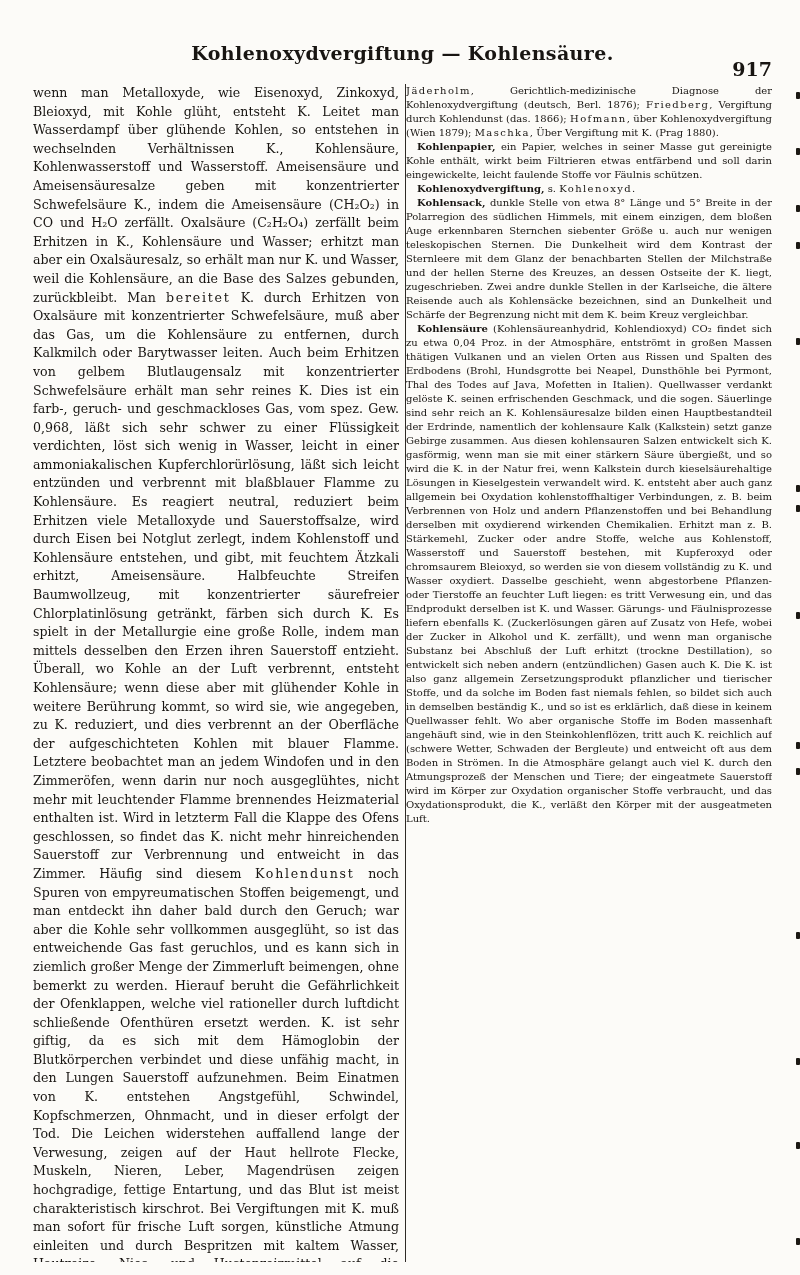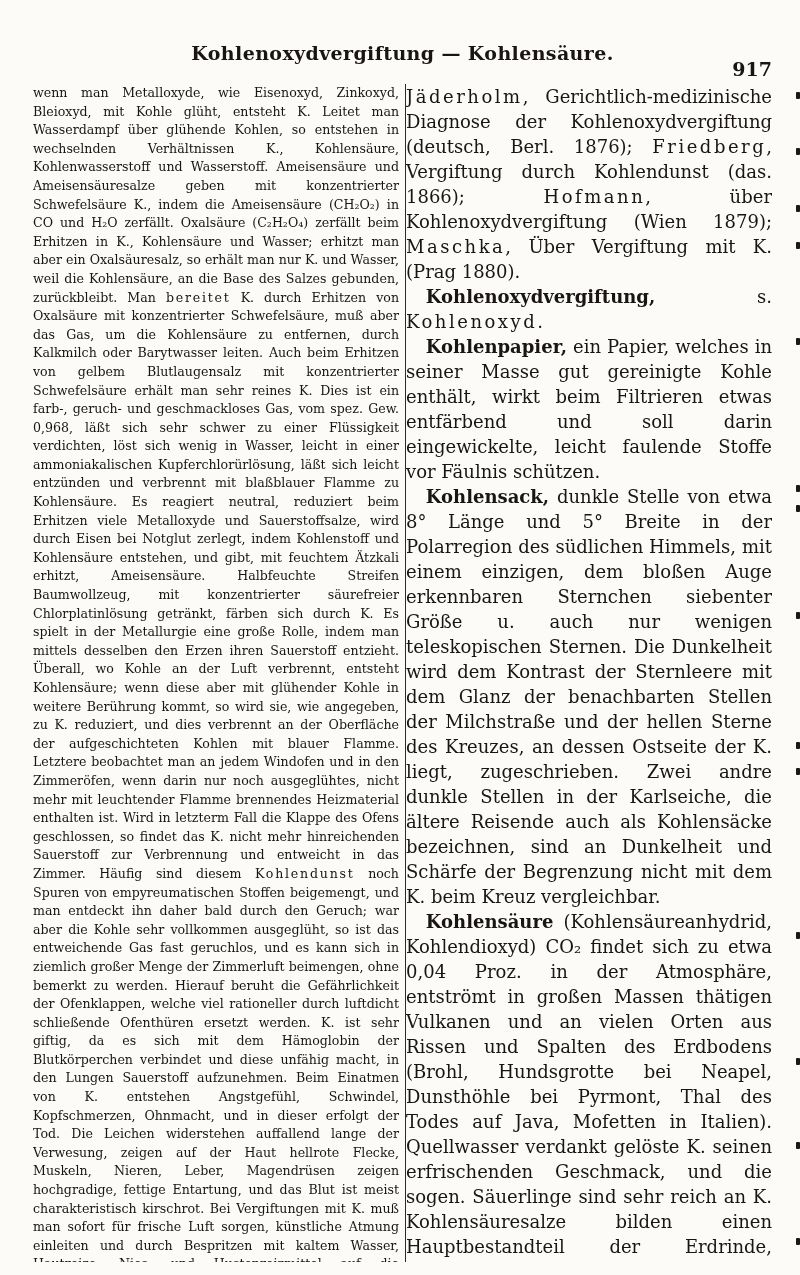--- a/index.html
+++ b/index.html
@@ -51,22 +51,22 @@
     flex: 1 1 0;
     text-align: justify;
     overflow: hidden;
   }
   .column-left {
     font-size: 12.6px;
     line-height: 18.6px;
     padding-right: 6px;
   }
   .column-right {
-    font-size: 18px;
-    line-height: 25px;
+    font-size: 10px;
+    line-height: 14px;
     padding-left: 0;
   }
   .divider {
     width: 1px;
     background: #2e2a26;
     flex: 0 0 1px;
   }
   p.para {
     margin: 0;
   }
@@ -101,22 +101,22 @@
   <div class="columns">
 
     <div class="column column-left">
       <p class="para"><span class="seg-normal">wenn man Metalloxyde, wie Eisenoxyd, Zinkoxyd, Bleioxyd, mit Kohle glüht, entsteht K. Leitet man Wasserdampf über glühende Kohlen, so entstehen in wechselnden Verhältnissen K., Kohlensäure, Kohlenwasserstoff und Wasserstoff. Ameisensäure und Ameisensäuresalze geben mit konzentrierter Schwefelsäure K., indem die Ameisensäure (CH₂O₂) in CO und H₂O zerfällt. Oxalsäure (C₂H₂O₄) zerfällt beim Erhitzen in K., Kohlensäure und Wasser; erhitzt man aber ein Oxalsäuresalz, so erhält man nur K. und Wasser, weil die Kohlensäure, an die Base des Salzes gebunden, zurückbleibt. Man </span><span class="seg-spaced">bereitet</span><span class="seg-normal"> K. durch Erhitzen von Oxalsäure mit konzentrierter Schwefelsäure, muß aber das Gas, um die Kohlensäure zu entfernen, durch Kalkmilch oder Barytwasser leiten. Auch beim Erhitzen von gelbem Blutlaugensalz mit konzentrierter Schwefelsäure erhält man sehr reines K. Dies ist ein farb-, geruch- und geschmackloses Gas, vom spez. Gew. 0,968, läßt sich sehr schwer zu einer Flüssigkeit verdichten, löst sich wenig in Wasser, leicht in einer ammoniakalischen Kupferchlorürlösung, läßt sich leicht entzünden und verbrennt mit blaßblauer Flamme zu Kohlensäure. Es reagiert neutral, reduziert beim Erhitzen viele Metalloxyde und Sauerstoffsalze, wird durch Eisen bei Notglut zerlegt, indem Kohlenstoff und Kohlensäure entstehen, und gibt, mit feuchtem Ätzkali erhitzt, Ameisensäure. Halbfeuchte Streifen Baumwollzeug, mit konzentrierter säurefreier Chlorplatinlösung getränkt, färben sich durch K. Es spielt in der Metallurgie eine große Rolle, indem man mittels desselben den Erzen ihren Sauerstoff entzieht. Überall, wo Kohle an der Luft verbrennt, entsteht Kohlensäure; wenn diese aber mit glühender Kohle in weitere Berührung kommt, so wird sie, wie angegeben, zu K. reduziert, und dies verbrennt an der Oberfläche der aufgeschichteten Kohlen mit blauer Flamme. Letztere beobachtet man an jedem Windofen und in den Zimmeröfen, wenn darin nur noch ausgeglühtes, nicht mehr mit leuchtender Flamme brennendes Heizmaterial enthalten ist. Wird in letzterm Fall die Klappe des Ofens geschlossen, so findet das K. nicht mehr hinreichenden Sauerstoff zur Verbrennung und entweicht in das Zimmer. Häufig sind diesem </span><span class="seg-spaced">Kohlendunst</span><span class="seg-normal"> noch Spuren von empyreumatischen Stoffen beigemengt, und man entdeckt ihn daher bald durch den Geruch; war aber die Kohle sehr vollkommen ausgeglüht, so ist das entweichende Gas fast geruchlos, und es kann sich in ziemlich großer Menge der Zimmerluft beimengen, ohne bemerkt zu werden. Hierauf beruht die Gefährlichkeit der Ofenklappen, welche viel rationeller durch luftdicht schließende Ofenthüren ersetzt werden. K. ist sehr giftig, da es sich mit dem Hämoglobin der Blutkörperchen verbindet und diese unfähig macht, in den Lungen Sauerstoff aufzunehmen. Beim Einatmen von K. entstehen Angstgefühl, Schwindel, Kopfschmerzen, Ohnmacht, und in dieser erfolgt der Tod. Die Leichen widerstehen auffallend lange der Verwesung, zeigen auf der Haut hellrote Flecke, Muskeln, Nieren, Leber, Magendrüsen zeigen hochgradige, fettige Entartung, und das Blut ist meist charakteristisch kirschrot. Bei Vergiftungen mit K. muß man sofort für frische Luft sorgen, künstliche Atmung einleiten und durch Bespritzen mit kaltem Wasser, Hautreize, Nies- und Hustenreizmittel auf die peripheren Nerven zu wirken suchen. Im Notfall ist </span></p>
     </div>
 
     <div class="divider"></div>
 
     <div class="column column-right">
       <p class="para"><span class="seg-spaced">Jäderholm</span><span class="seg-normal">, Gerichtlich-medizinische Diagnose der Kohlenoxydvergiftung (deutsch, Berl. 1876); </span><span class="seg-spaced">Friedberg</span><span class="seg-normal">, Vergiftung durch Kohlendunst (das. 1866); </span><span class="seg-spaced">Hofmann</span><span class="seg-normal">, über Kohlenoxydvergiftung (Wien 1879); </span><span class="seg-spaced">Maschka</span><span class="seg-normal">, Über Vergiftung mit K. (Prag 1880).</span></p>
+      <p class="para indent"><span class="seg-bold">Kohlenpapier,</span><span class="seg-normal"> ein Papier, welches in seiner Masse gut gereinigte Kohle enthält, wirkt beim Filtrieren etwas entfärbend und soll darin eingewickelte, leicht faulende Stoffe vor Fäulnis schützen.</span></p>
       <p class="para indent"><span class="seg-bold">Kohlenoxydvergiftung,</span><span class="seg-normal"> s. </span><span class="seg-spaced">Kohlenoxyd</span><span class="seg-normal">.</span></p>
-      <p class="para indent"><span class="seg-bold">Kohlenpapier,</span><span class="seg-normal"> ein Papier, welches in seiner Masse gut gereinigte Kohle enthält, wirkt beim Filtrieren etwas entfärbend und soll darin eingewickelte, leicht faulende Stoffe vor Fäulnis schützen.</span></p>
       <p class="para indent"><span class="seg-bold">Kohlensack,</span><span class="seg-normal"> dunkle Stelle von etwa 8° Länge und 5° Breite in der Polarregion des südlichen Himmels, mit einem einzigen, dem bloßen Auge erkennbaren Sternchen siebenter Größe u. auch nur wenigen teleskopischen Sternen. Die Dunkelheit wird dem Kontrast der Sternleere mit dem Glanz der benachbarten Stellen der Milchstraße und der hellen Sterne des Kreuzes, an dessen Ostseite der K. liegt, zugeschrieben. Zwei andre dunkle Stellen in der Karlseiche, die ältere Reisende auch als Kohlensäcke bezeichnen, sind an Dunkelheit und Schärfe der Begrenzung nicht mit dem K. beim Kreuz vergleichbar.</span></p>
       <p class="para indent"><span class="seg-bold">Kohlensäure</span><span class="seg-normal"> (Kohlensäureanhydrid, Kohlendioxyd) CO₂ findet sich zu etwa 0,04 Proz. in der Atmosphäre, entströmt in großen Massen thätigen Vulkanen und an vielen Orten aus Rissen und Spalten des Erdbodens (Brohl, Hundsgrotte bei Neapel, Dunsthöhle bei Pyrmont, Thal des Todes auf Java, Mofetten in Italien). Quellwasser verdankt gelöste K. seinen erfrischenden Geschmack, und die sogen. Säuerlinge sind sehr reich an K. Kohlensäuresalze bilden einen Hauptbestandteil der Erdrinde, namentlich der kohlensaure Kalk (Kalkstein) setzt ganze Gebirge zusammen. Aus diesen kohlensauren Salzen entwickelt sich K. gasförmig, wenn man sie mit einer stärkern Säure übergießt, und so wird die K. in der Natur frei, wenn Kalkstein durch kieselsäurehaltige Lösungen in Kieselgestein verwandelt wird. K. entsteht aber auch ganz allgemein bei Oxydation kohlenstoffhaltiger Verbindungen, z. B. beim Verbrennen von Holz und andern Pflanzenstoffen und bei Behandlung derselben mit oxydierend wirkenden Chemikalien. Erhitzt man z. B. Stärkemehl, Zucker oder andre Stoffe, welche aus Kohlenstoff, Wasserstoff und Sauerstoff bestehen, mit Kupferoxyd oder chromsaurem Bleioxyd, so werden sie von diesem vollständig zu K. und Wasser oxydiert. Dasselbe geschieht, wenn abgestorbene Pflanzen- oder Tierstoffe an feuchter Luft liegen: es tritt Verwesung ein, und das Endprodukt derselben ist K. und Wasser. Gärungs- und Fäulnisprozesse liefern ebenfalls K. (Zuckerlösungen gären auf Zusatz von Hefe, wobei der Zucker in Alkohol und K. zerfällt), und wenn man organische Substanz bei Abschluß der Luft erhitzt (trockne Destillation), so entwickelt sich neben andern (entzündlichen) Gasen auch K. Die K. ist also ganz allgemein Zersetzungsprodukt pflanzlicher und tierischer Stoffe, und da solche im Boden fast niemals fehlen, so bildet sich auch in demselben beständig K., und so ist es erklärlich, daß diese in keinem Quellwasser fehlt. Wo aber organische Stoffe im Boden massenhaft angehäuft sind, wie in den Steinkohlenflözen, tritt auch K. reichlich auf (schwere Wetter, Schwaden der Bergleute) und entweicht oft aus dem Boden in Strömen. In die Atmosphäre gelangt auch viel K. durch den Atmungsprozeß der Menschen und Tiere; der eingeatmete Sauerstoff wird im Körper zur Oxydation organischer Stoffe verbraucht, und das Oxydationsprodukt, die K., verläßt den Körper mit der ausgeatmeten Luft.</span></p>
     </div>
 
   </div>
 
   <div class="edge-artifacts">
     <div class="mark" style="top:92px"></div>
     <div class="mark" style="top:148px"></div>
     <div class="mark" style="top:205px"></div>

